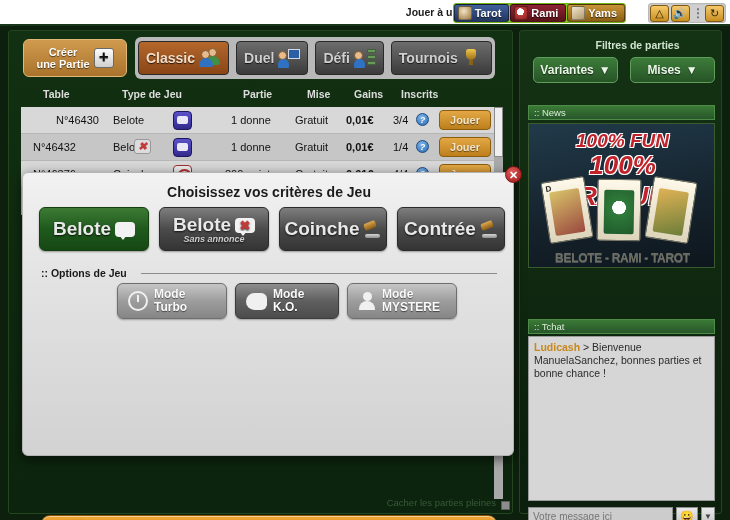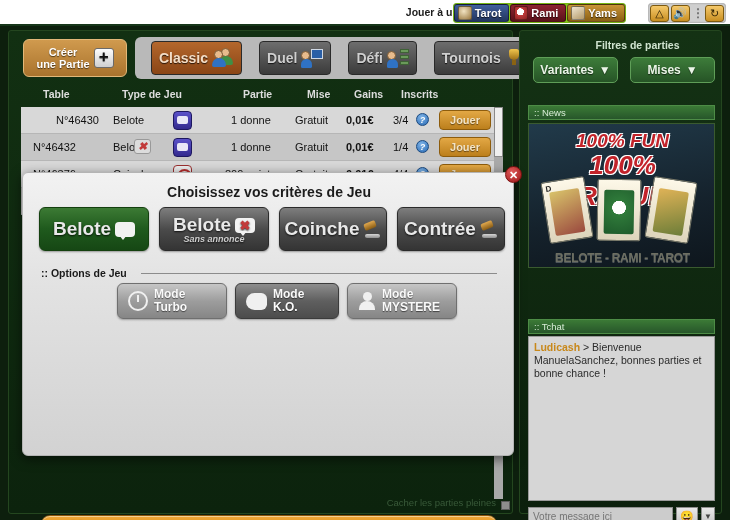--- a/index.html
+++ b/index.html
@@ -88,22 +88,22 @@
   .plus-badge{
     width:20px; height:20px; border-radius:3px;
     background:linear-gradient(180deg,#fdfdfd,#cfcfcf);
     border:1px solid #6a6a6a;
     display:flex; align-items:center; justify-content:center;
     color:#111; font-size:17px; font-weight:bold; line-height:0;
     padding-bottom:2px;
   }
   #mode-tabs{
     position:absolute; left:126px; top:6px; height:42px;
-    display:flex; align-items:center; gap:17px;
-    background:#b9b9b9; border-radius:6px; padding:16px;
+    display:flex; align-items:center; gap:7px;
+    background:#b9b9b9; border-radius:6px; padding:3px;
   }
   .mtab{
     height:34px; border-radius:4px; padding:0 7px;
     display:flex; align-items:center; gap:4px;
     font-weight:bold; font-size:14px; color:#cfcfcf;
     text-shadow:0 1px 1px rgba(0,0,0,.75);
     background:linear-gradient(180deg,#6d6d6d,#3b3b3b);
     border:1px solid #2a2a2a;
   }
   .mtab.active{

